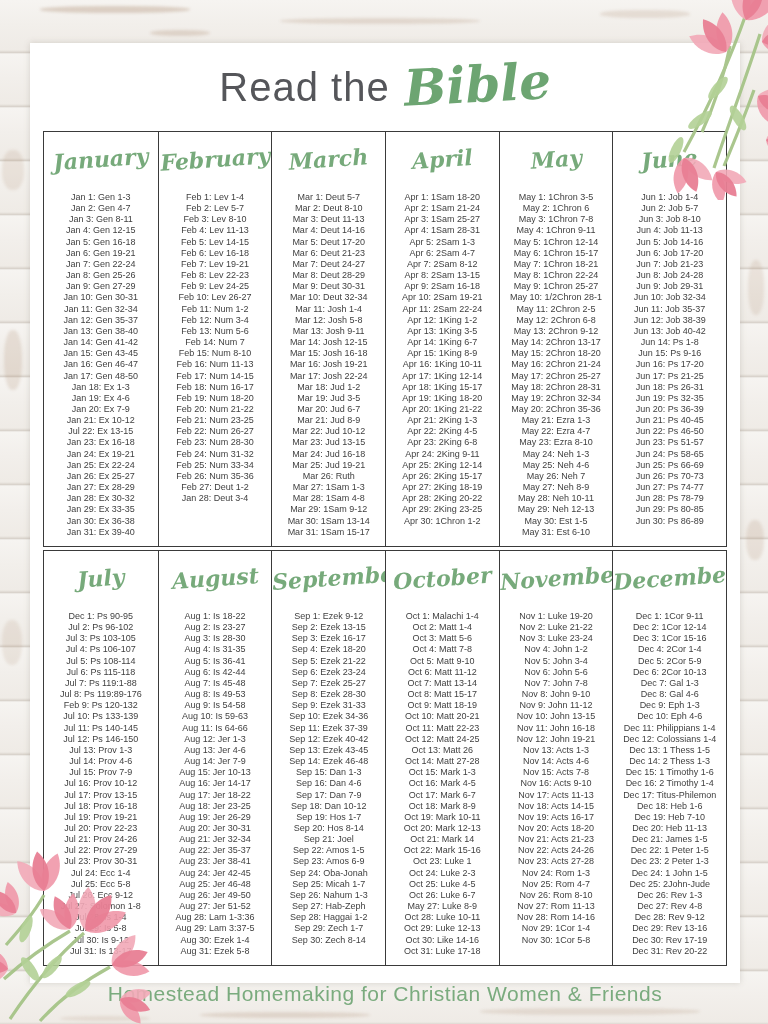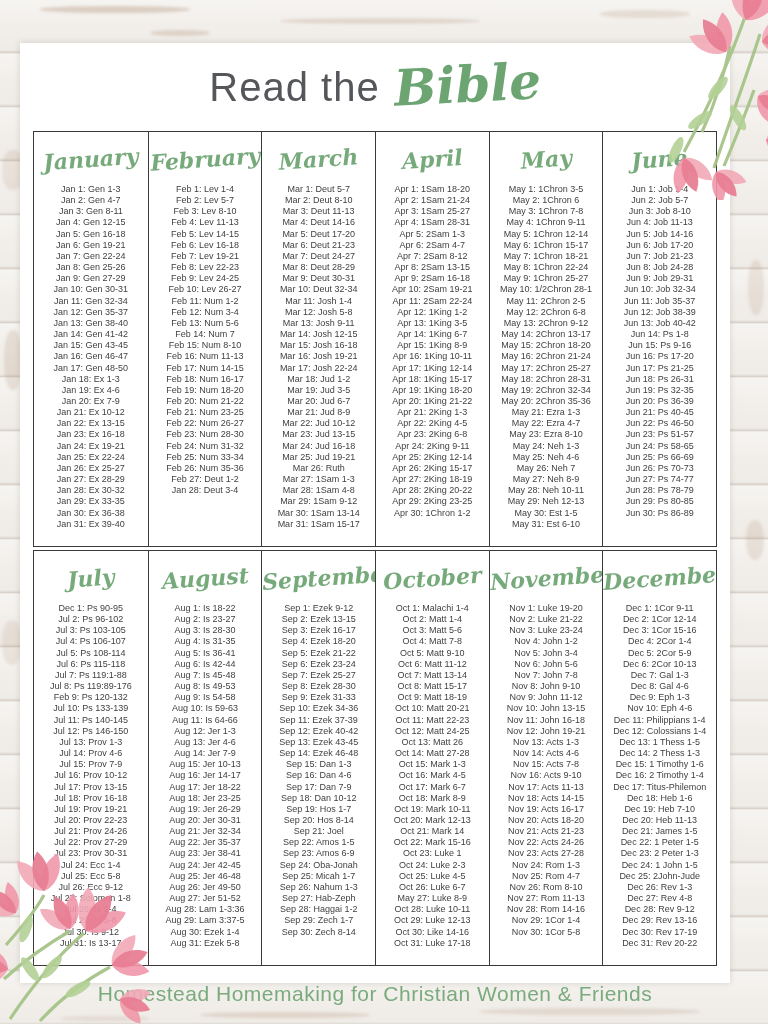--- a/index.html
+++ b/index.html
@@ -19,21 +19,21 @@
   }
   .distress {
     position: absolute;
     background: rgba(156,116,84,0.28);
     border-radius: 45%;
     filter: blur(1.6px);
   }
   
   .card {
     position: absolute;
-    left: 20px; top: 43px;
+    left: 30px; top: 43px;
     width: 710px; height: 940px;
     background: #ffffff;
     box-shadow: 0 0 6px rgba(120,110,100,0.25);
   }
   
   .title-wrap {
     height: 88px;
     display: flex;
     align-items: center;
     justify-content: center;
@@ -77,21 +77,21 @@
     font-family: "DejaVu Serif", serif;
     font-style: italic;
     font-weight: bold;
     font-size: 22px;
     color: #77aa7b;
     height: 42px;
     line-height: 42px;
     transform: rotate(-4deg);
     white-space: nowrap;
   }
-  .entries { margin-top: 4px; }
+  .entries { margin-top: 12px; }
   .entry {
     font-size: 9px;
     line-height: 11.15px;
     color: #3f3f3f;
     white-space: nowrap;
   }
   
   .footer-wrap {
     height: 40px;
     display: flex;
@@ -152,21 +152,21 @@
             <div class="entry">Jan 12: Gen 35-37</div>
             <div class="entry">Jan 13: Gen 38-40</div>
             <div class="entry">Jan 14: Gen 41-42</div>
             <div class="entry">Jan 15: Gen 43-45</div>
             <div class="entry">Jan 16: Gen 46-47</div>
             <div class="entry">Jan 17: Gen 48-50</div>
             <div class="entry">Jan 18: Ex 1-3</div>
             <div class="entry">Jan 19: Ex 4-6</div>
             <div class="entry">Jan 20: Ex 7-9</div>
             <div class="entry">Jan 21: Ex 10-12</div>
-            <div class="entry">Jan 22: Ex 13-15</div>
+            <div class="entry">Jul 22: Ex 13-15</div>
             <div class="entry">Jan 23: Ex 16-18</div>
             <div class="entry">Jan 24: Ex 19-21</div>
             <div class="entry">Jan 25: Ex 22-24</div>
             <div class="entry">Jan 26: Ex 25-27</div>
             <div class="entry">Jan 27: Ex 28-29</div>
             <div class="entry">Jan 28: Ex 30-32</div>
             <div class="entry">Jan 29: Ex 33-35</div>
             <div class="entry">Jan 30: Ex 36-38</div>
             <div class="entry">Jan 31: Ex 39-40</div>
           </div>
@@ -531,21 +531,21 @@
           <div class="entries">
             <div class="entry">Dec 1: 1Cor 9-11</div>
             <div class="entry">Dec 2: 1Cor 12-14</div>
             <div class="entry">Dec 3: 1Cor 15-16</div>
             <div class="entry">Dec 4: 2Cor 1-4</div>
             <div class="entry">Dec 5: 2Cor 5-9</div>
             <div class="entry">Dec 6: 2Cor 10-13</div>
             <div class="entry">Dec 7: Gal 1-3</div>
             <div class="entry">Dec 8: Gal 4-6</div>
             <div class="entry">Dec 9: Eph 1-3</div>
-            <div class="entry">Nov 10: Eph 4-6</div>
+            <div class="entry">Dec 10: Eph 4-6</div>
             <div class="entry">Dec 11: Philippians 1-4</div>
             <div class="entry">Dec 12: Colossians 1-4</div>
             <div class="entry">Dec 13: 1 Thess 1-5</div>
             <div class="entry">Dec 14: 2 Thess 1-3</div>
             <div class="entry">Dec 15: 1 Timothy 1-6</div>
             <div class="entry">Dec 16: 2 Timothy 1-4</div>
             <div class="entry">Dec 17: Titus-Philemon</div>
             <div class="entry">Dec 18: Heb 1-6</div>
             <div class="entry">Dec 19: Heb 7-10</div>
             <div class="entry">Dec 20: Heb 11-13</div>

